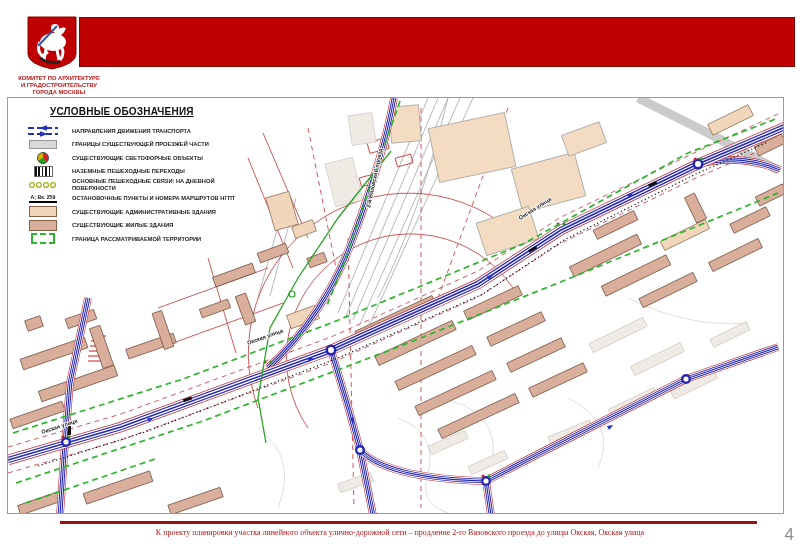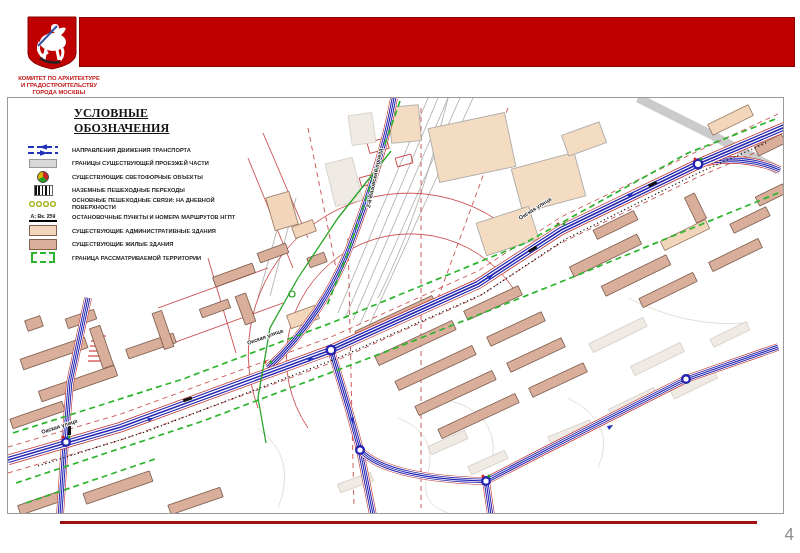--- a/index.html
+++ b/index.html
@@ -8,22 +8,22 @@
   
   #header-bar{position:absolute;left:79px;top:17px;width:716px;height:50px;
     background:var(--header-red,#BE0000);border:1px solid #8B0000;box-sizing:border-box;}
   #slide-title{position:absolute;left:92px;top:25px;color:#fff;font-weight:bold;
     font-family:"Liberation Serif",serif;font-size:20px;letter-spacing:.5px;}
   #coat{position:absolute;left:26px;top:16px;width:52px;height:54px;}
   #committee{position:absolute;left:0px;top:75px;width:118px;text-align:center;
     color:#C01818;font-size:5.8px;line-height:7px;font-weight:bold;}
   
   #legend{position:absolute;left:14px;top:106px;width:232px;z-index:5;}
-  #legend-title{font-size:12px;font-weight:bold;text-decoration:underline;
-    color:#111;margin:0 0 7px 60px;letter-spacing:.2px;font-family:Liberation Serif, serif;}
+  #legend-title{font-size:10px;font-weight:bold;text-decoration:underline;
+    color:#111;margin:0 0 7px 36px;letter-spacing:.2px;}
   .legend-row{display:flex;align-items:center;min-height:13.5px;}
   .legend-icon{width:58px;display:flex;justify-content:center;align-items:center;flex:0 0 58px;}
   .legend-label{font-size:5.7px;font-weight:600;color:#222;line-height:6.5px;width:168px;}
   .ic-roadway{width:26px;height:7px;background:#D8D8D8;border:1px solid #979797;}
   .ic-traffic{width:10px;height:10px;border-radius:50%;border:1px solid #444;
     background:conic-gradient(#CC2222 0deg 130deg,#22A022 130deg 245deg,#D7B400 245deg 360deg);}
   .ic-zebra{width:17px;height:9px;background:repeating-linear-gradient(90deg,#111 0 1.6px,#fff 1.6px 3.4px);border:.5px solid #666;}
   .ic-stop{font-size:5.2px;font-weight:bold;color:#111;border-bottom:2px solid #000;padding:0 2px 1px 2px;}
   .ic-admin{width:26px;height:9px;background:#F2D6BB;border:1px solid #84604A;}
   .ic-res{width:26px;height:9px;background:#D9AF9B;border:1px solid #84604A;}
@@ -367,14 +367,15 @@
         <div class="legend-row">
           <div class="legend-icon">
             <div class="ic-terr"></div>
           </div>
           <span class="legend-label">ГРАНИЦА РАССМАТРИВАЕМОЙ ТЕРРИТОРИИ</span>
         </div>
       </div>
   </div>
 
   <div id="footer-line"></div>
+  <div id="caption">К проекту планировки участка линейного объекта улично-дорожной сети – продление 2-го Вязовского проезда до улицы Окская, Окская улица</div>
   <div id="page-number">4</div>
 </div>
 
 </body></html>

